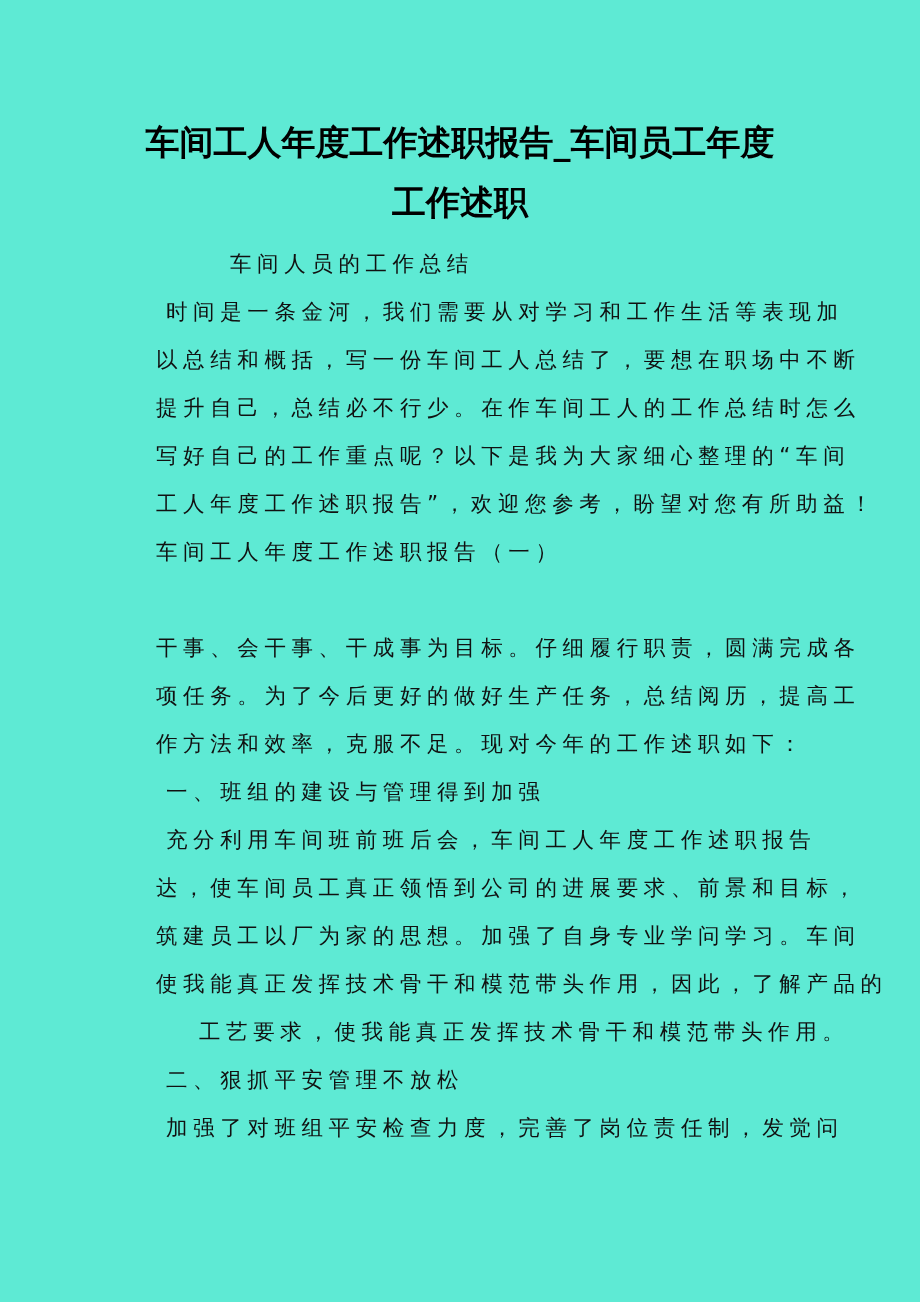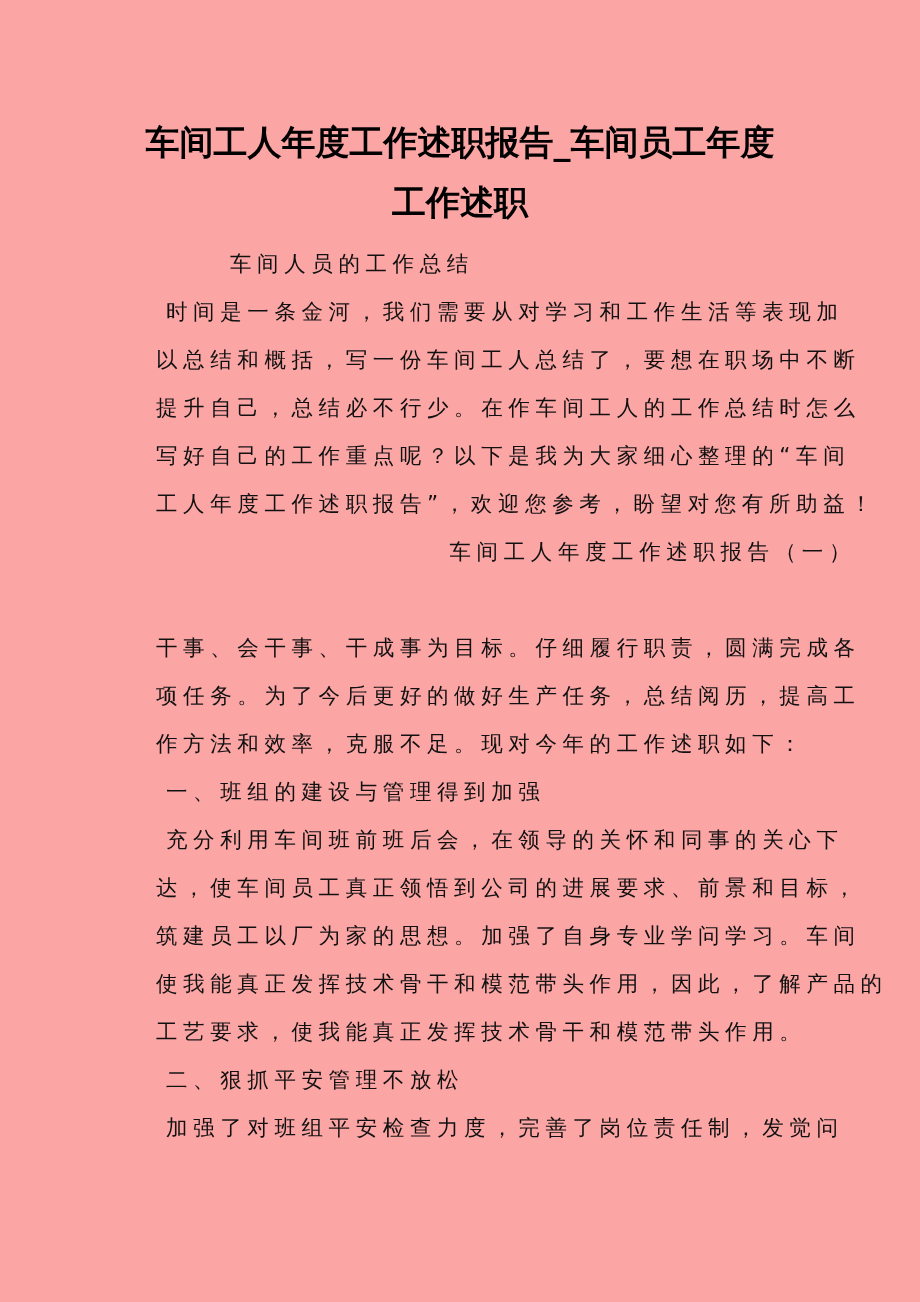--- a/index.html
+++ b/index.html
@@ -13,21 +13,21 @@
       position: relative;
       overflow: hidden;
       color: #111111;
     }
     .page {
       position: absolute;
       left: 0;
       top: 0;
       width: 920px;
       height: 1302px;
-      background: #fca5a5;
+      background: #5eead4;
     }
     .title {
       position: absolute;
       left: 110px;
       width: 700px;
       text-align: center;
       font-family: "DejaVu Sans", sans-serif;
       font-weight: bold;
       font-size: 34px;
       line-height: 60px;
@@ -60,31 +60,31 @@
   </div>
 
   <div class="line indent-sub" style="top:249px;">车间人员的工作总结</div>
 
   <div class="line indent1" style="top:297px;">时间是一条金河，我们需要从对学习和工作生活等表现加</div>
   <div class="line" style="top:345px;">以总结和概括，写一份车间工人总结了，要想在职场中不断</div>
   <div class="line" style="top:393px;">提升自己，总结必不行少。在作车间工人的工作总结时怎么</div>
   <div class="line" style="top:441px;">写好自己的工作重点呢？以下是我为大家细心整理的“车间</div>
   <div class="line" style="top:489px;">工人年度工作述职报告”，欢迎您参考，盼望对您有所助益！</div>
 
-  <div class="line" style="top:537px;text-align:right;">车间工人年度工作述职报告（一）</div>
+  <div class="line" style="top:537px;">车间工人年度工作述职报告（一）</div>
 
   <div class="line" style="top:633px;">干事、会干事、干成事为目标。仔细履行职责，圆满完成各</div>
   <div class="line" style="top:681px;">项任务。为了今后更好的做好生产任务，总结阅历，提高工</div>
   <div class="line" style="top:729px;">作方法和效率，克服不足。现对今年的工作述职如下：</div>
 
   <div class="line indent1" style="top:777px;">一、班组的建设与管理得到加强</div>
 
-  <div class="line indent1" style="top:825px;">充分利用车间班前班后会，在领导的关怀和同事的关心下</div>
+  <div class="line indent1" style="top:825px;">充分利用车间班前班后会，车间工人年度工作述职报告</div>
   <div class="line" style="top:873px;">达，使车间员工真正领悟到公司的进展要求、前景和目标，</div>
   <div class="line" style="top:921px;">筑建员工以厂为家的思想。加强了自身专业学问学习。车间</div>
   <div class="line" style="top:969px;">使我能真正发挥技术骨干和模范带头作用，因此，了解产品的</div>
-  <div class="line" style="top:1017px;">工艺要求，使我能真正发挥技术骨干和模范带头作用。</div>
+  <div class="line" style="top:1017px;margin-left:43px;">工艺要求，使我能真正发挥技术骨干和模范带头作用。</div>
 
   <div class="line indent1" style="top:1113px;">加强了对班组平安检查力度，完善了岗位责任制，发觉问</div>
 
   <div class="line indent1" style="top:1065px;">二、狠抓平安管理不放松</div>
 
 </div>
 
 </body></html>

